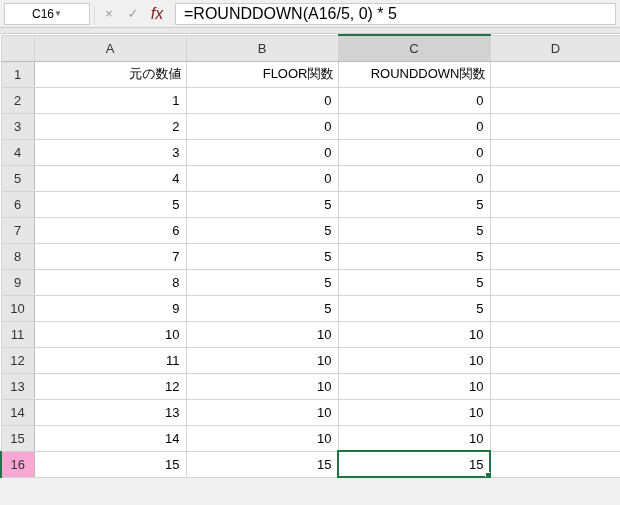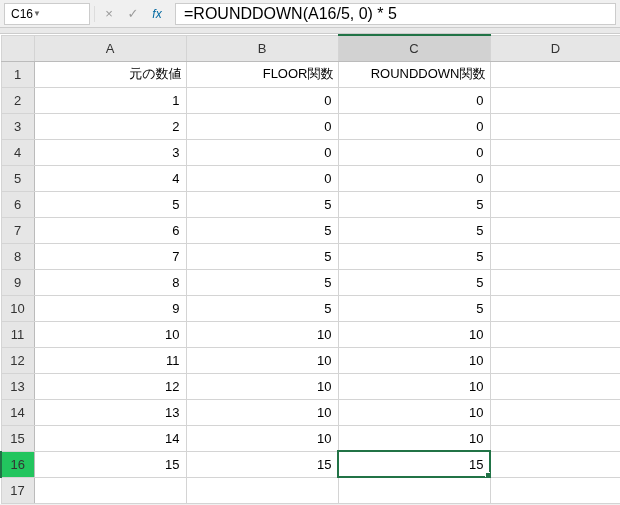--- a/index.html
+++ b/index.html
@@ -22,39 +22,39 @@
       gap: 4px;
     }
     .name-box {
       width: 86px;
       background: #fff;
       border: 1px solid #ccc;
       padding: 2px 6px;
       font-size: 12px;
       display: flex;
       align-items: center;
-      justify-content: flex-start;
+      justify-content: center;
       height: 22px;
     }
     .name-box .caret { font-size: 8px; color: #666; }
     .fb-icons {
       display: flex;
       align-items: center;
       gap: 8px;
       padding: 0 6px;
       border-left: 1px solid #ddd;
     }
     .fb-icon {
       width: 16px; height: 16px;
       display: inline-flex; align-items: center; justify-content: center;
       color: #999;
       font-size: 13px;
       font-family: Arial, sans-serif;
     }
-    .fb-icon.fx { font-style: italic; color: #0369a1; font-size: 12px; }
+    .fb-icon.fx { font-style: italic; color: #7f1d1d; font-size: 16px; }
     .formula-input {
       flex: 1;
       background: #fff;
       border: 1px solid #ccc;
       padding: 2px 8px;
       height: 22px;
       display: flex;
       align-items: center;
       font-size: 16px;
     }
@@ -88,21 +88,21 @@
       text-align: center;
       color: #333;
       font-weight: normal;
       border-right: 1px solid #bbb;
     }
     thead th.col-active {
       background: #d2d2d2;
       border-top: 2px solid #217346;
     }
     .rowhdr.row-active {
-      background: #22c55e;
+      background: #f9a8d4;
       border-left: 2px solid #217346;
     }
     td { background: #fff; }
     td.center { text-align: right; }
     td.right { text-align: right; padding-right: 6px; }
     td.selected {
       position: relative;
       outline: 2px solid #217346;
       outline-offset: -1px;
     }
@@ -265,22 +265,15 @@
           <td class="right">10</td>
           <td class="right"></td>
         </tr>
         <tr>
           <th class="rowhdr row-active">16</th>
           <td class="right">15</td>
           <td class="right">15</td>
           <td class="right selected">15</td>
           <td class="right"></td>
         </tr>
-        <tr>
-          <th class="rowhdr">17</th>
-          <td class="right"></td>
-          <td class="right"></td>
-          <td class="right"></td>
-          <td class="right"></td>
-        </tr>
       </tbody>
   </table>
 </div>
 
 </body></html>

